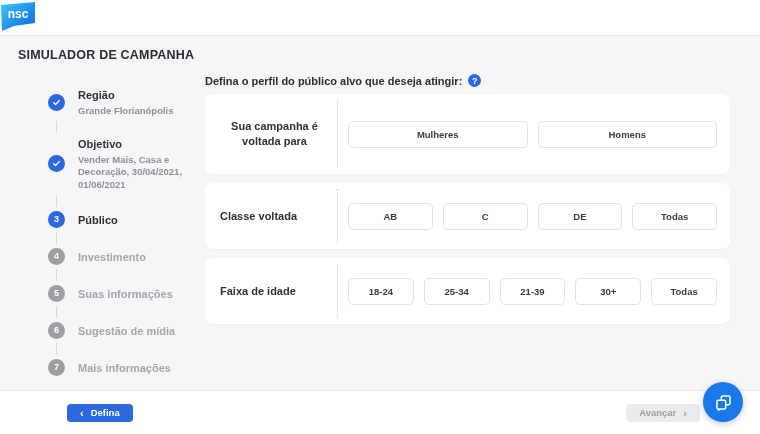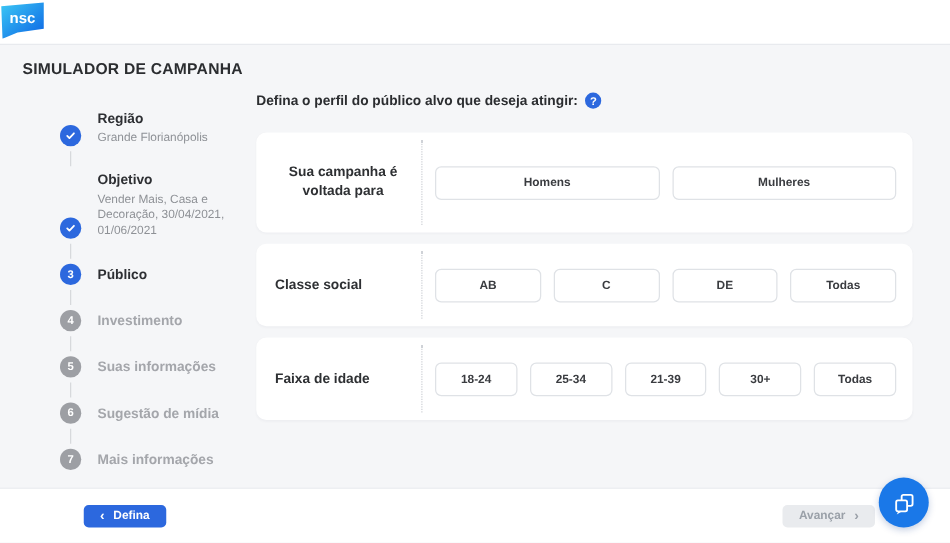--- a/index.html
+++ b/index.html
@@ -33,38 +33,38 @@
 
   
   .content{height:354px;padding:12px 30px 0 18px;}
   .page-title{
     font-size:12.5px;font-weight:700;color:#2b2d30;letter-spacing:.2px;
   }
   .cols{display:flex;margin-top:12px;}
 
   
   .stepper{width:187px;flex:none;padding:14px 0 0 30px;}
-  .step{display:flex;align-items:flex-end;}
+  .step{display:flex;align-items:center;}
   .circle{
     flex:none;width:17px;height:17px;border-radius:50%;
     background:var(--primary-blue);color:#fff;
     display:flex;align-items:center;justify-content:center;
     font-size:9px;font-weight:700;
   }
   .step.pending .circle{background:var(--muted-circle);}
   .stexts{margin-left:13px;padding-top:1px;}
   .slabel{display:block;font-size:11px;font-weight:700;color:var(--text-dark);line-height:1.25;}
   .step.simple .slabel{padding-top:2px;}
   .step.pending .slabel{font-weight:700;color:var(--muted-text);}
-  .ssub{display:block;font-size:9.5px;color:var(--text-gray);line-height:1.3;margin-top:2px;max-width:130px;}
+  .ssub{display:block;font-size:9.5px;color:var(--text-gray);line-height:1.3;margin-top:2px;max-width:130px;font-weight:bold;}
   .connector{width:1px;height:12px;background:#d7d9dc;margin:4px 0 4px 8px;}
 
   
   .main{flex:1;min-width:0;}
-  .main-heading{display:flex;align-items:center;font-size:11px;font-weight:700;color:#2b2d30;margin-bottom:19px;}
+  .main-heading{display:flex;align-items:center;font-size:11px;font-weight:700;color:#2b2d30;margin-bottom:7px;}
   .help{
     width:13px;height:13px;border-radius:50%;background:var(--primary-blue);color:#fff;
     font-size:9px;font-weight:700;display:inline-flex;align-items:center;justify-content:center;
     margin-left:6px;
   }
   .card{
     background:var(--card-bg);border-radius:8px;display:flex;align-items:stretch;
     margin-bottom:9px;min-height:66px;box-shadow:0 1px 2px rgba(30,40,60,.03);
   }
   .card.tall{min-height:80px;}
@@ -199,27 +199,27 @@
       <div class="main">
         <div class="main-heading">
           <span>Defina o perfil do público alvo que deseja atingir:</span>
           <span class="help">?</span>
         </div>
 
         <div class="card tall">
           <div class="q-label">Sua campanha é voltada para</div>
           <div class="q-divider"></div>
           <div class="q-options">
+            <button class="opt">Mulheres</button>
             <button class="opt">Homens</button>
-            <button class="opt">Mulheres</button>
           </div>
         </div>
 
         <div class="card">
-          <div class="q-label">Classe social</div>
+          <div class="q-label">Classe voltada</div>
           <div class="q-divider"></div>
           <div class="q-options">
             <button class="opt">AB</button>
             <button class="opt">C</button>
             <button class="opt">DE</button>
             <button class="opt">Todas</button>
           </div>
         </div>
 
         <div class="card">

